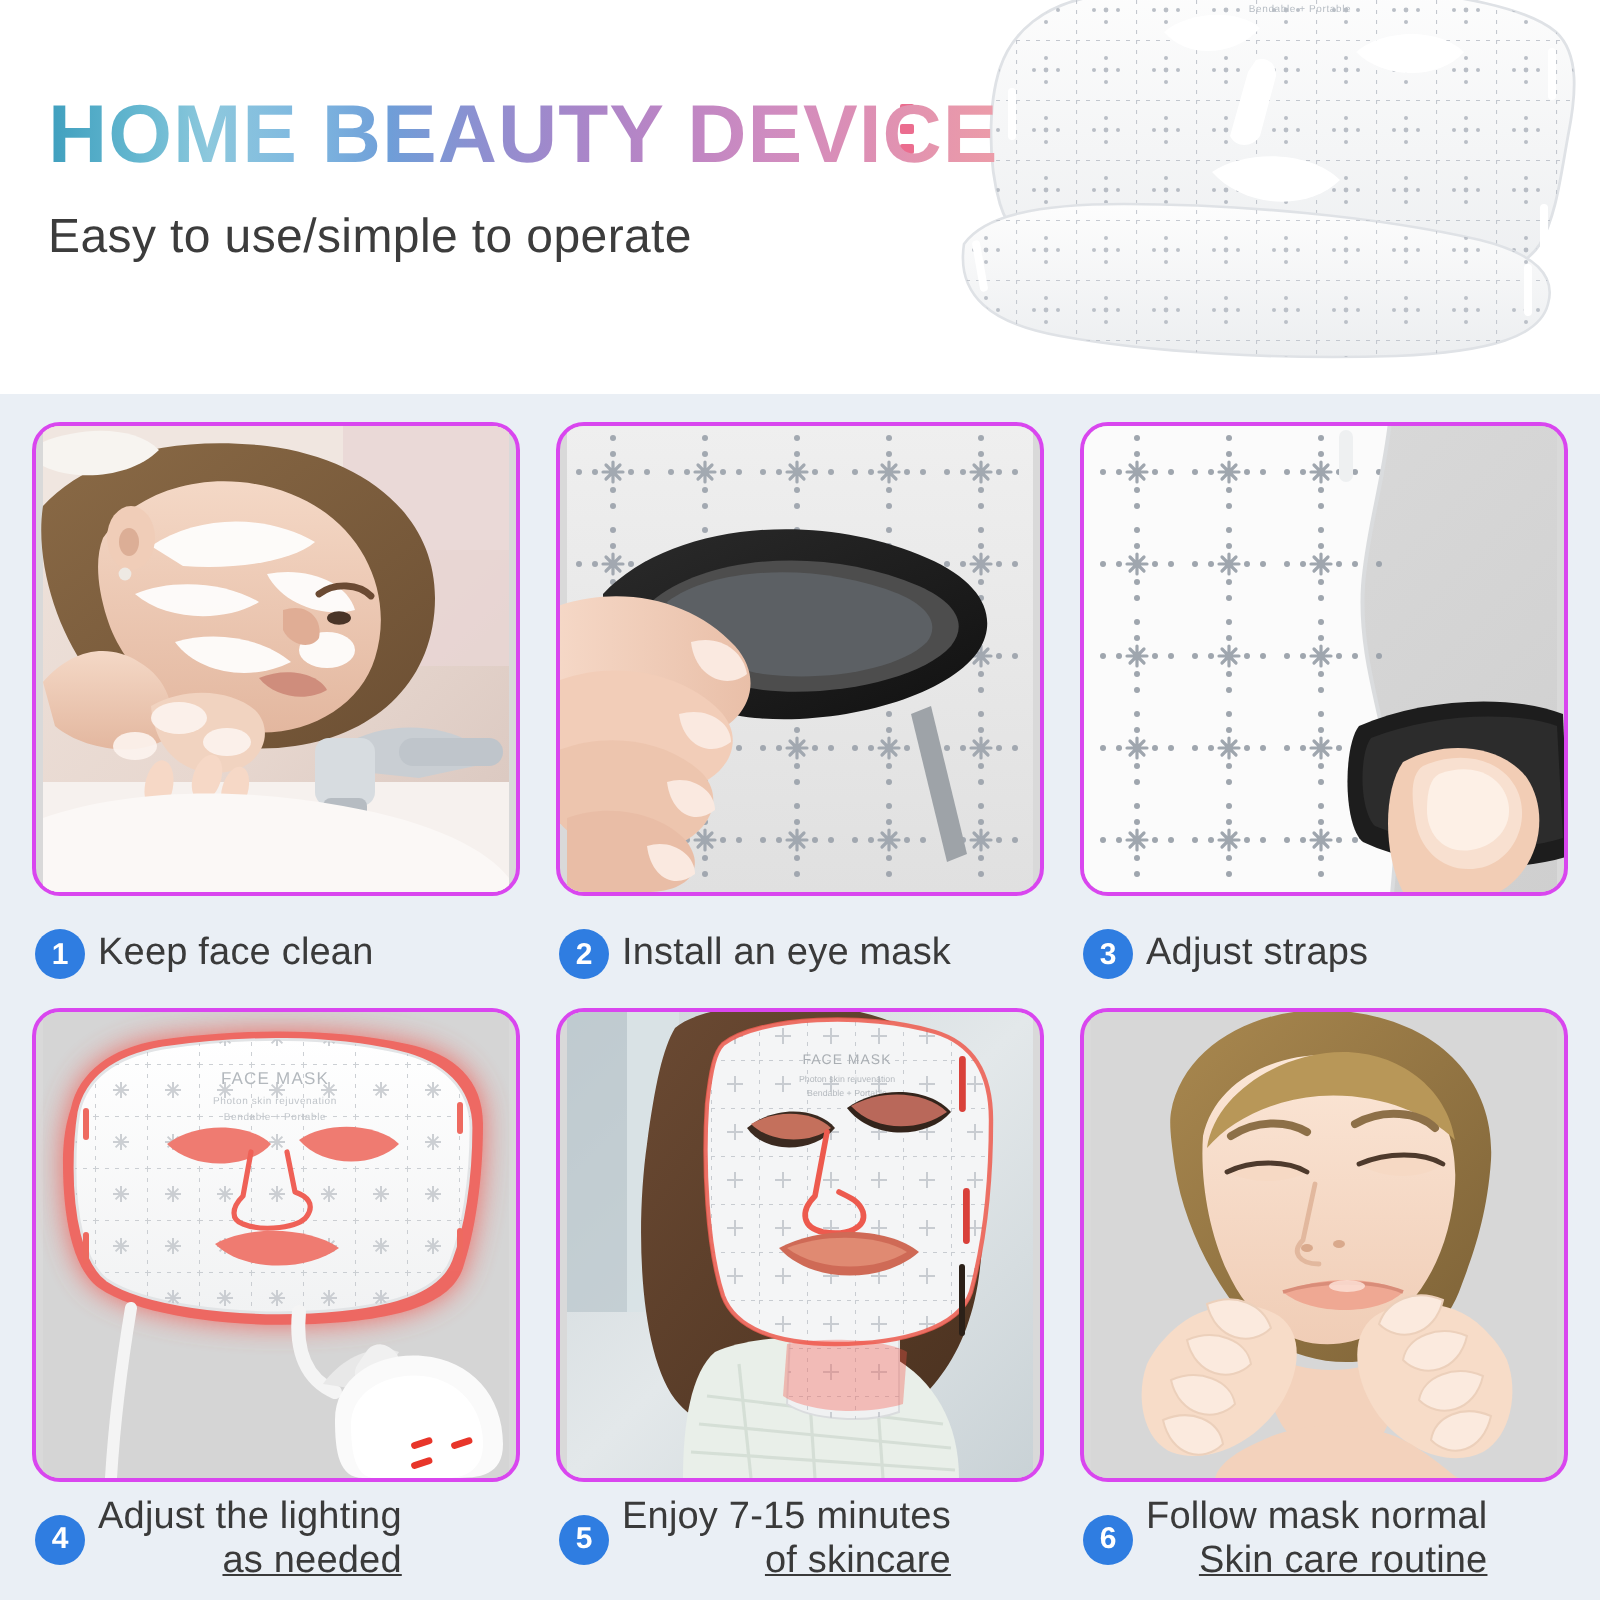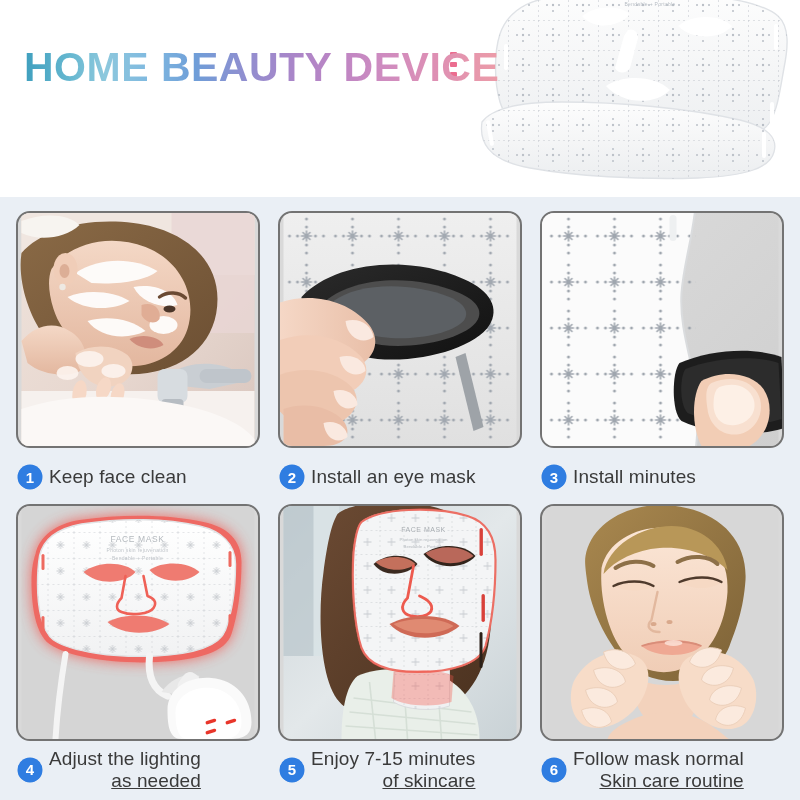--- a/index.html
+++ b/index.html
@@ -37,21 +37,21 @@
     background:#eaeff5;
   }
   .grid{
     position:absolute;left:0;top:0;width:800px;height:603px;
     display:grid;grid-template-columns:repeat(3,1fr);grid-template-rows:1fr 1fr;
     padding:14px 10px 6px 10px;box-sizing:border-box;column-gap:6px;row-gap:2px;
   }
   .cell{position:relative;display:flex;flex-direction:column;}
   .photo{
     position:relative;flex:0 0 233px;height:233px;margin:0 6px;
-    border:2px solid #737373;border-radius:14px;overflow:hidden;background:#d9d9d9;text-align:right;
+    border:2px solid #d946ef;border-radius:14px;overflow:hidden;background:#d9d9d9;text-align:right;
   }
   .photo svg{display:block;width:100%;height:100%;}
   .caption{
     display:flex;align-items:center;gap:7px;
     margin:6px 4px 0 8px;min-height:46px;
   }
   .badge{
     flex:0 0 auto;width:24px;height:24px;border-radius:50%;
     background:#2f7de1;color:#fff;font-size:15px;font-weight:bold;
     display:flex;align-items:center;justify-content:center;
@@ -113,20 +113,21 @@
       </svg>
     </div>
 
     <div class="tick-red">
       <i></i>
         <i></i>
         <i></i>
     </div>
 
     <div class="title">HOME BEAUTY DEVICE</div>
+    <div class="subtitle">Easy to use/simple to operate</div>
   </div>
 
   <div class="steps">
     <div class="grid">
 
       <div class="cell">
         <div class="photo">
           <svg viewBox="0 0 233 233" xmlns="http://www.w3.org/2000/svg">
             <defs>
               <linearGradient id="p1bg" x1="0" y1="0" x2="1" y2="1">
@@ -290,21 +291,21 @@
               <path d="M166 170 C184 162 204 166 212 180 C220 194 214 214 198 220
                        C180 226 164 214 162 196 C160 184 160 174 166 170 Z" fill="#f8e0d0"></path>
               <path d="M174 174 C190 168 204 174 208 186 C212 198 204 210 190 212
                        C176 214 168 204 168 192 C168 182 170 176 174 174 Z" fill="#fdf0e6"></path>
             </g>
           </svg>
         </div>
         <div class="caption">
           <div class="badge">3</div>
           <div class="cap-text">
-            <span>Install minutes</span>
+            <span>Adjust straps</span>
           </div>
         </div>
       </div>
 
       <div class="cell">
         <div class="photo">
           <svg viewBox="0 0 233 233" xmlns="http://www.w3.org/2000/svg">
             <defs>
               <filter id="glow4" x="-40%" y="-40%" width="180%" height="180%">
                 <feGaussianBlur stdDeviation="7" result="b"></feGaussianBlur>

